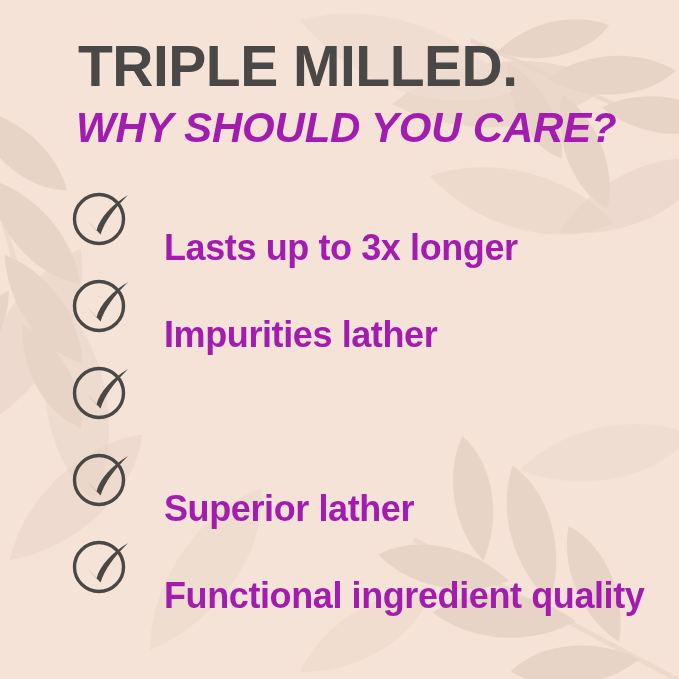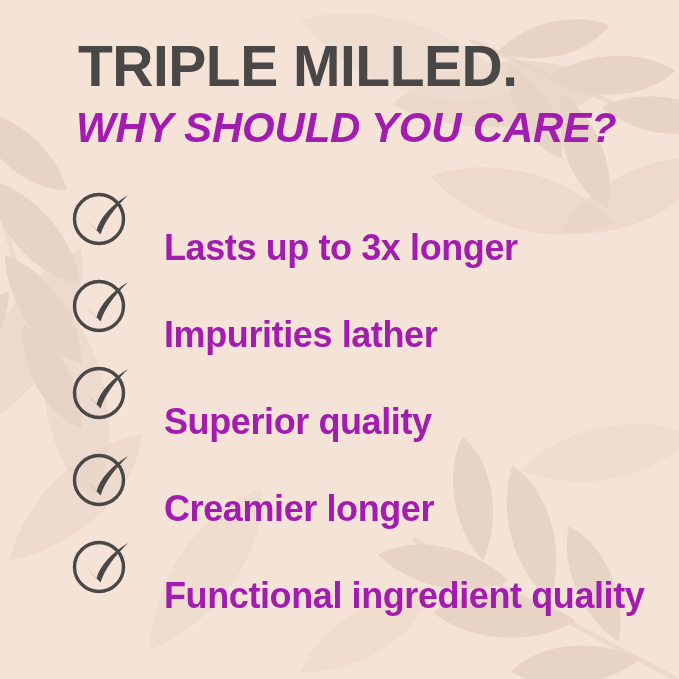--- a/index.html
+++ b/index.html
@@ -237,31 +237,30 @@
         <span class="benefit-label">Impurities lather</span>
       </div>
 
       <div class="benefit-row">
         <span class="benefit-icon">
           <svg viewBox="0 0 62 60" xmlns="http://www.w3.org/2000/svg">
             <circle cx="28" cy="31" r="24.5" fill="none" stroke="#4a4846" stroke-width="3.4"></circle>
             <path d="M15.5 31.5 L25.5 42.5 C29 29 41 17 57 7 C43 21 34 33 29.5 46.5 Z" fill="#4a4846"></path>
           </svg>
         </span>
-        <span class="benefit-label">Superior quality</span>
-      </div>
-
-      <div class="benefit-row">
-        <span class="benefit-icon">
-          <svg viewBox="0 0 62 60" xmlns="http://www.w3.org/2000/svg">
-            <circle cx="28" cy="31" r="24.5" fill="none" stroke="#4a4846" stroke-width="3.4"></circle>
-            <path d="M15.5 31.5 L25.5 42.5 C29 29 41 17 57 7 C43 21 34 33 29.5 46.5 Z" fill="#4a4846"></path>
-          </svg>
-        </span>
-        <span class="benefit-label">Creamier longer</span>
+      </div>
+
+      <div class="benefit-row">
+        <span class="benefit-icon">
+          <svg viewBox="0 0 62 60" xmlns="http://www.w3.org/2000/svg">
+            <circle cx="28" cy="31" r="24.5" fill="none" stroke="#4a4846" stroke-width="3.4"></circle>
+            <path d="M15.5 31.5 L25.5 42.5 C29 29 41 17 57 7 C43 21 34 33 29.5 46.5 Z" fill="#4a4846"></path>
+          </svg>
+        </span>
+        <span class="benefit-label">Superior lather</span>
       </div>
 
       <div class="benefit-row">
         <span class="benefit-icon">
           <svg viewBox="0 0 62 60" xmlns="http://www.w3.org/2000/svg">
             <circle cx="28" cy="31" r="24.5" fill="none" stroke="#4a4846" stroke-width="3.4"></circle>
             <path d="M15.5 31.5 L25.5 42.5 C29 29 41 17 57 7 C43 21 34 33 29.5 46.5 Z" fill="#4a4846"></path>
           </svg>
         </span>
         <span class="benefit-label">Functional ingredient quality</span>

